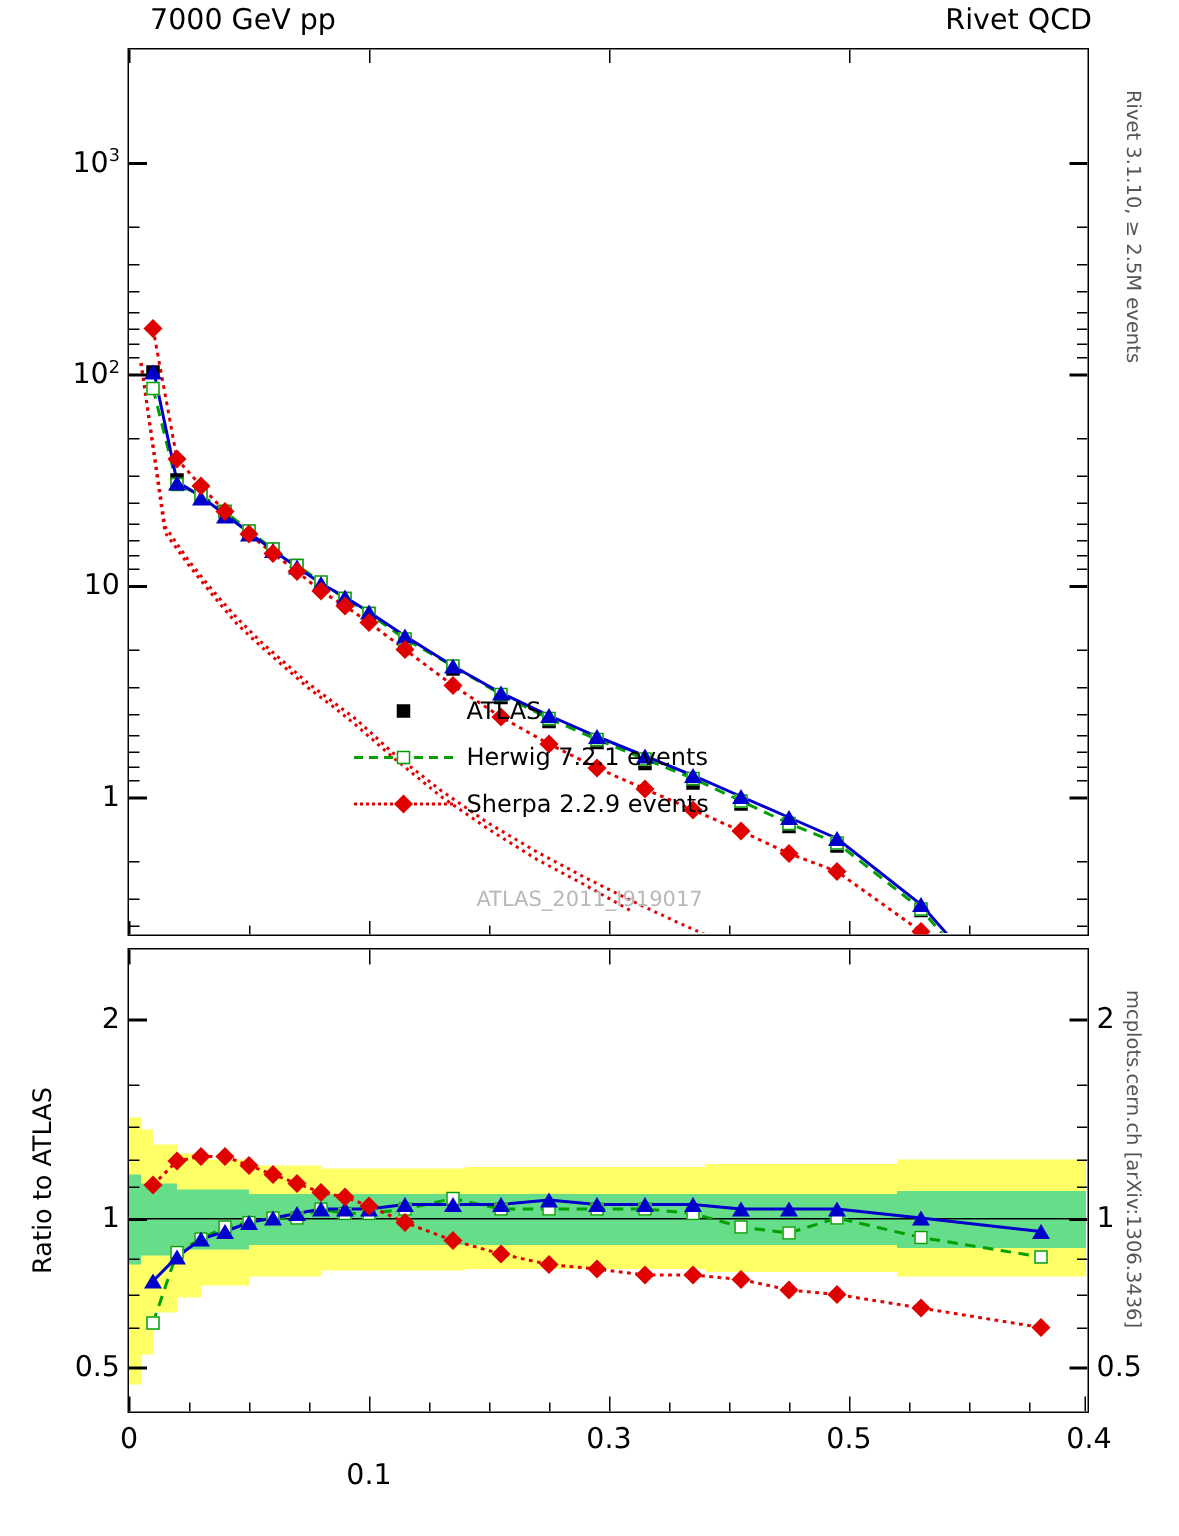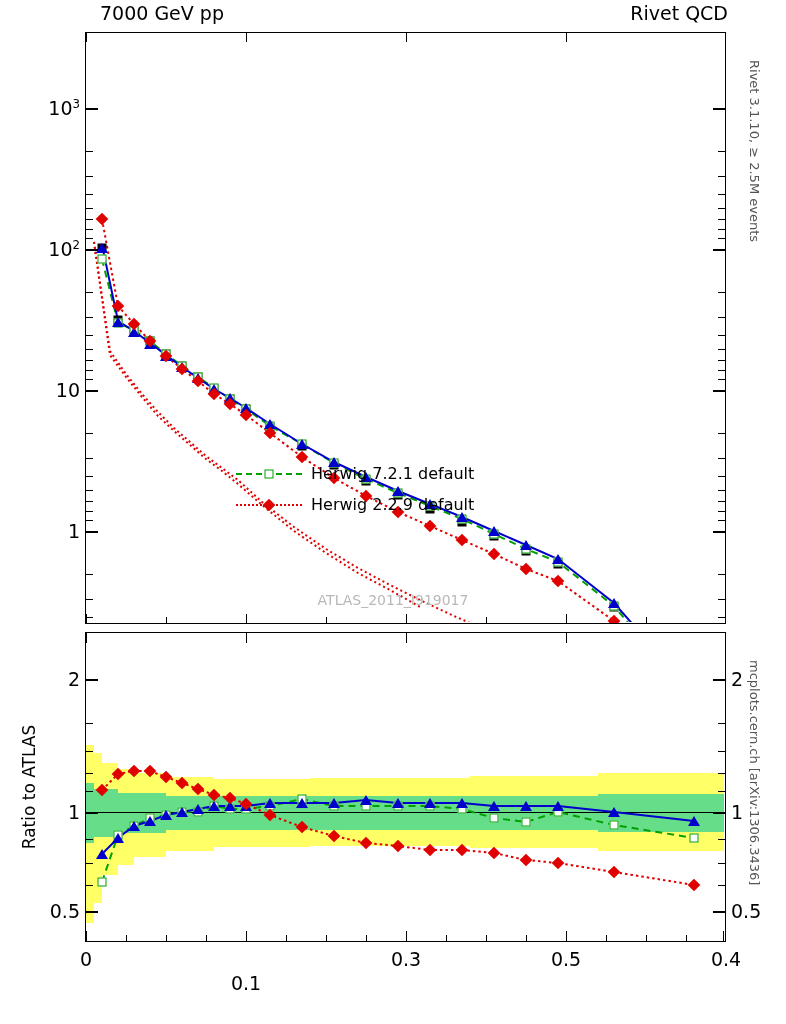--- a/index.html
+++ b/index.html
@@ -284,31 +284,37 @@
     </div>
 
     <div class="ylab" style="top:75px;">10<span class="sup">3</span></div>
     <div class="ylab" style="top:216px;">10<span class="sup">2</span></div>
     <div class="ylab" style="top:357px;">10</div>
     <div class="ylab" style="top:498px;">1</div>
 
     <div id="legend">
       <div class="row">
         <span class="mk">
+          <span class="m sq" style="left:33px;top:11px;"></span>
+        </span>
+        <span class="txt">ATLAS</span>
+      </div>
+      <div class="row">
+        <span class="mk">
           <span class="lline dashed" style="border-top-color:#00a000;"></span>
           <span class="m osq" style="left:33px;top:11px;"></span>
         </span>
-        <span class="txt">Herwig 7.2.1 default</span>
+        <span class="txt">Herwig 7.2.1 events</span>
       </div>
       <div class="row">
         <span class="mk">
           <span class="lline dotted" style="border-top-color:#e00000;"></span>
           <span class="m dia" style="left:33px;top:11px;"></span>
         </span>
-        <span class="txt">Herwig 2.2.9 default</span>
+        <span class="txt">Sherpa 2.2.9 events</span>
       </div>
     </div>
   </div>
 
   <div id="watermark">ATLAS_2011_I919017</div>
 
   <div class="frame" id="ratioframe">
     <div class="plotarea">
 
       <div class="band" style="left:0;top:112px;width:8px;height:178px;background:#ffff66;"></div>

